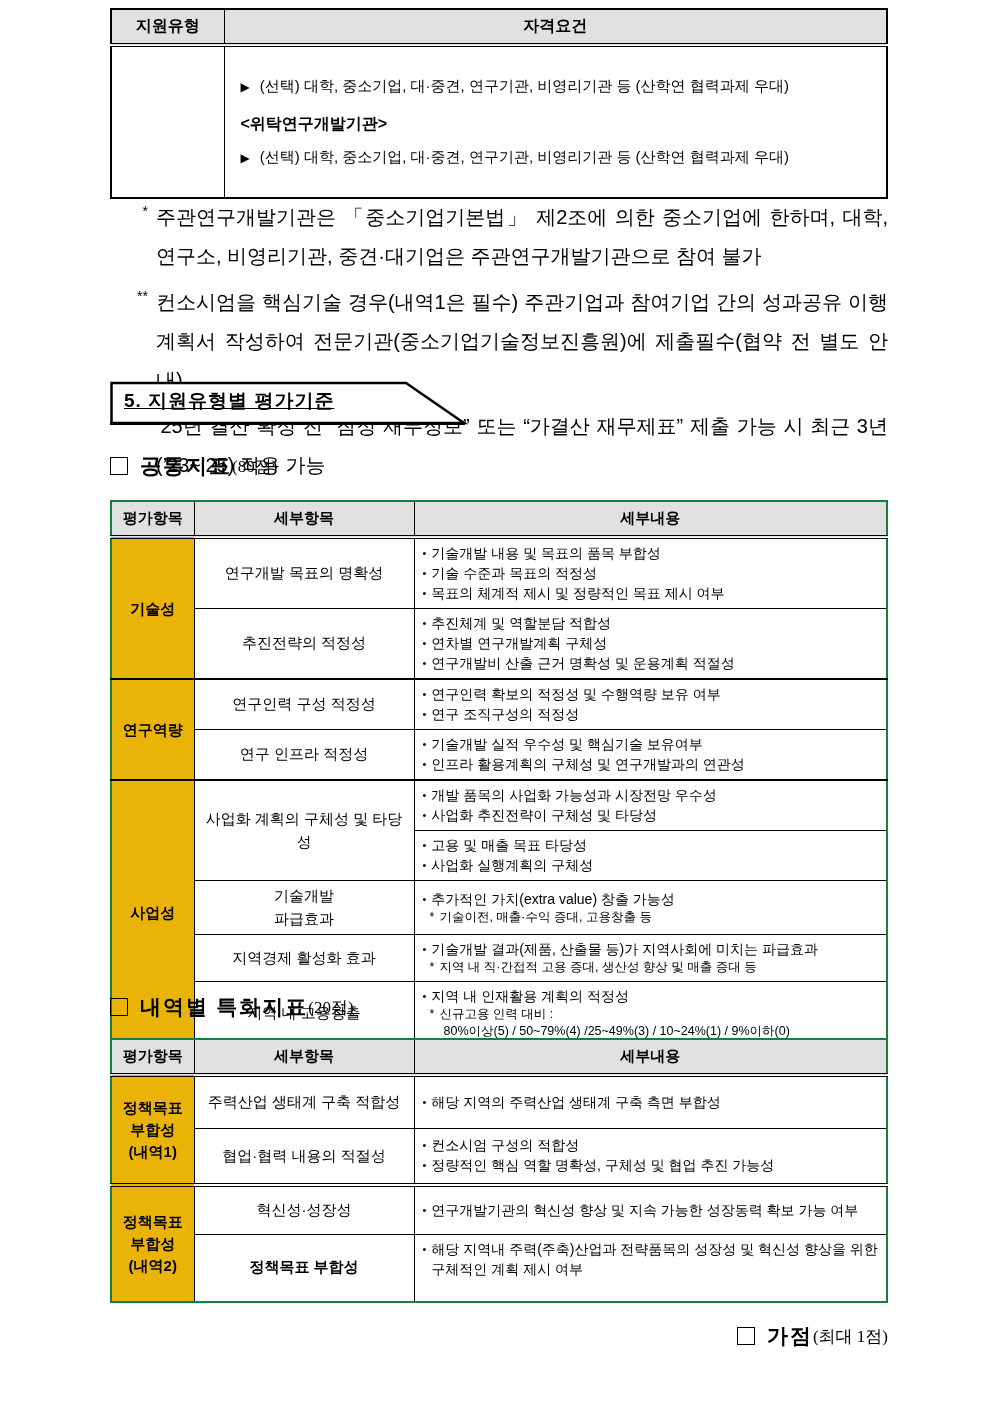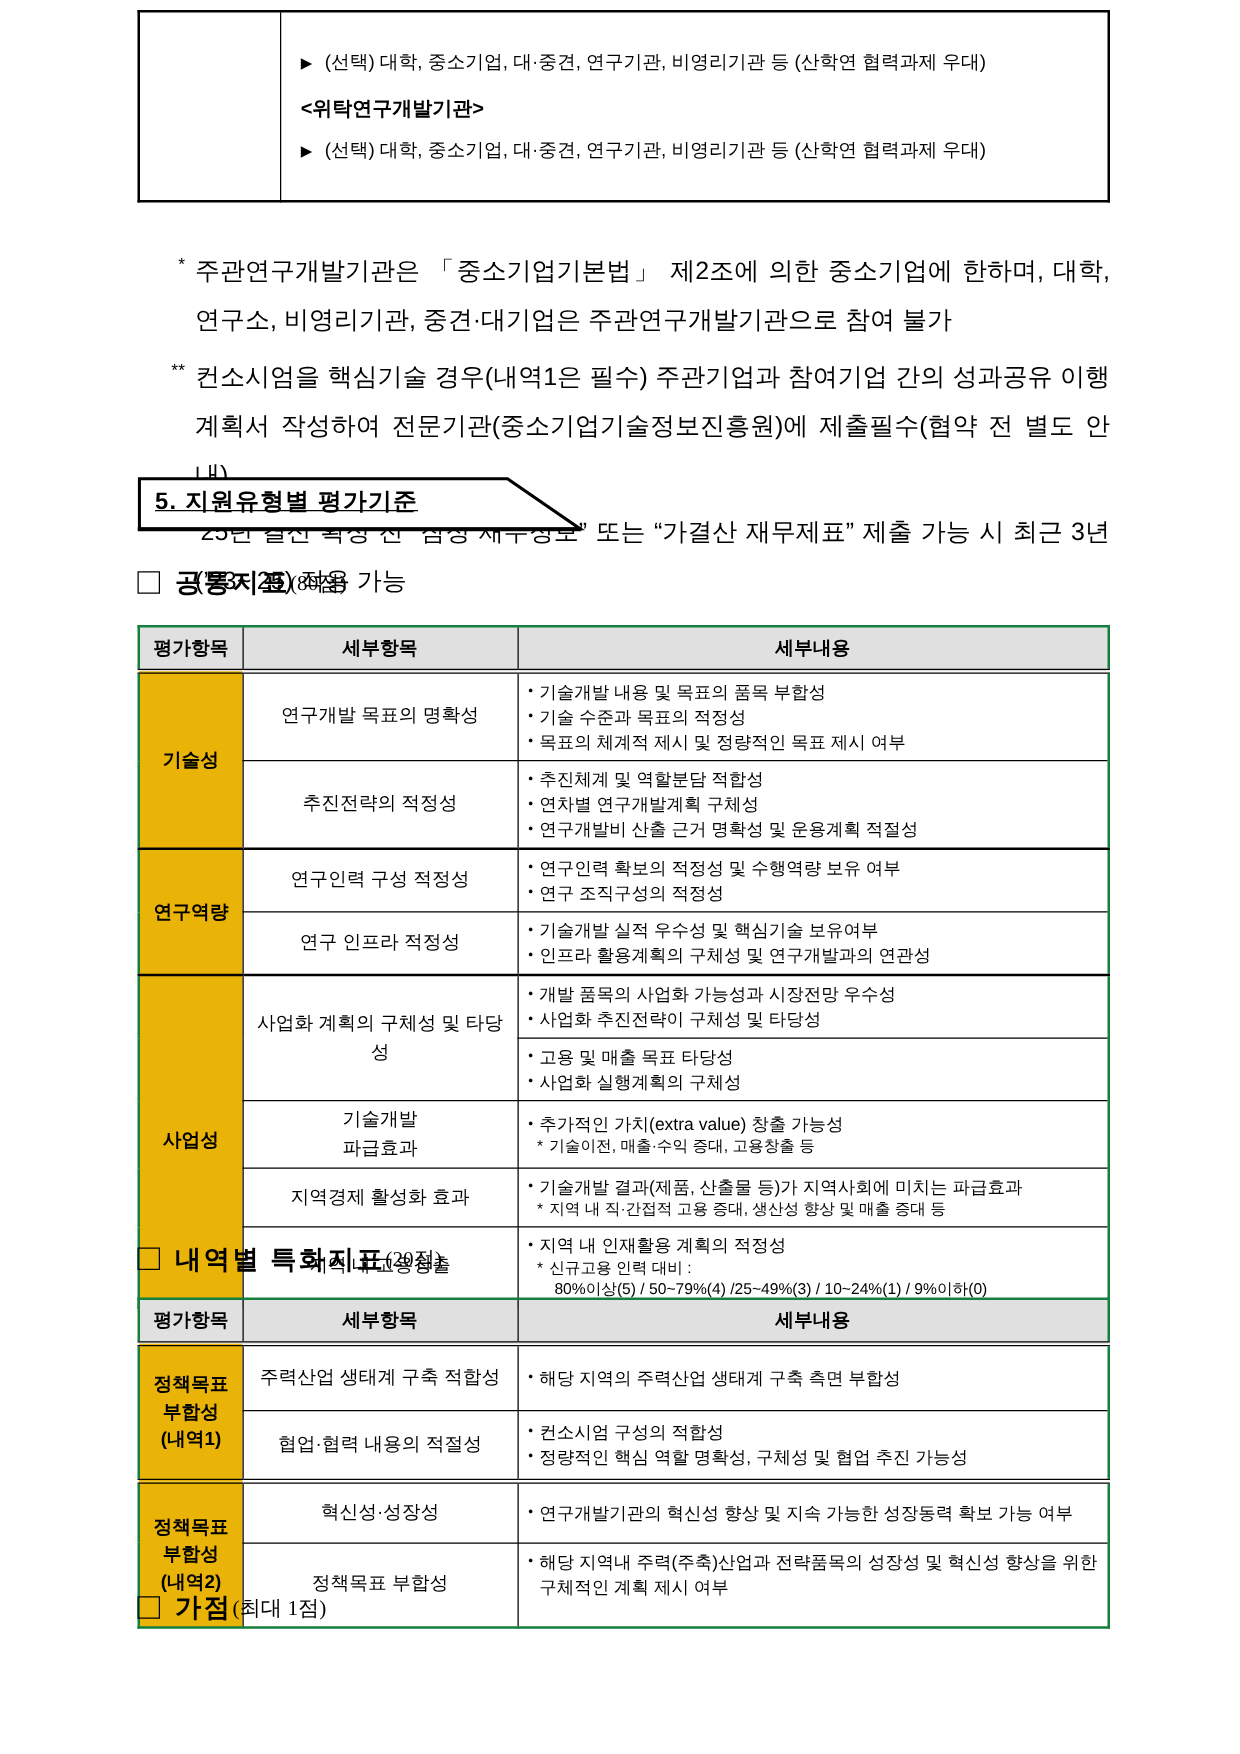--- a/index.html
+++ b/index.html
@@ -75,20 +75,24 @@
 </head>
 <body>
 
 <div class="block" style="top:8px;">
   <table class="elig">
     <colgroup>
         <col style="width:113px;">
         <col>
       </colgroup>
     <tbody>
+        <tr>
+      <th>지원유형</th>
+      <th>자격요건</th>
+    </tr>
     <tr>
       <td style="height:148px;"></td>
       <td class="req-body">
         <div class="req-line">
           <span class="req-arrow">▶</span>
           <span>(선택) 대학, 중소기업, 대·중견, 연구기관, 비영리기관 등 (산학연 협력과제 우대)</span>
         </div>
         <div class="req-sub">&lt;위탁연구개발기관&gt;</div>
         <div class="req-line">
           <span class="req-arrow">▶</span>
@@ -330,29 +334,29 @@
 (내역2)</td>
       <td class="item" style="padding:12px 6px;">혁신성·성장성</td>
       <td class="det">
         <div class="dline">
               <span class="bch">•</span>
               <span>연구개발기관의 혁신성 향상 및 지속 가능한 성장동력 확보 가능 여부</span>
             </div>
       </td>
     </tr>
     <tr>
-      <td class="item" style="padding:20px 6px;">정책목표 부합성</td>
+      <td class="item" style="padding:20px 6px;font-weight:bold;">정책목표 부합성</td>
       <td class="det" style="padding-bottom:22px;">
         <div class="dline">
               <span class="bch">•</span>
               <span>해당 지역내 주력(주축)산업과 전략품목의 성장성 및 혁신성 향상을 위한 구체적인 계획 제시 여부</span>
             </div>
       </td>
     </tr>
   </tbody>
     </table>
 </div>
 
-<div class="block sec-head" style="top:1272px;">
+<div class="block sec-head" style="top:1322px;justify-content:flex-end;">
   <span class="sq"></span>
   <span>가점</span>
     <span class="sec-score">(최대 1점)</span>
 </div>
 
 </body></html>

